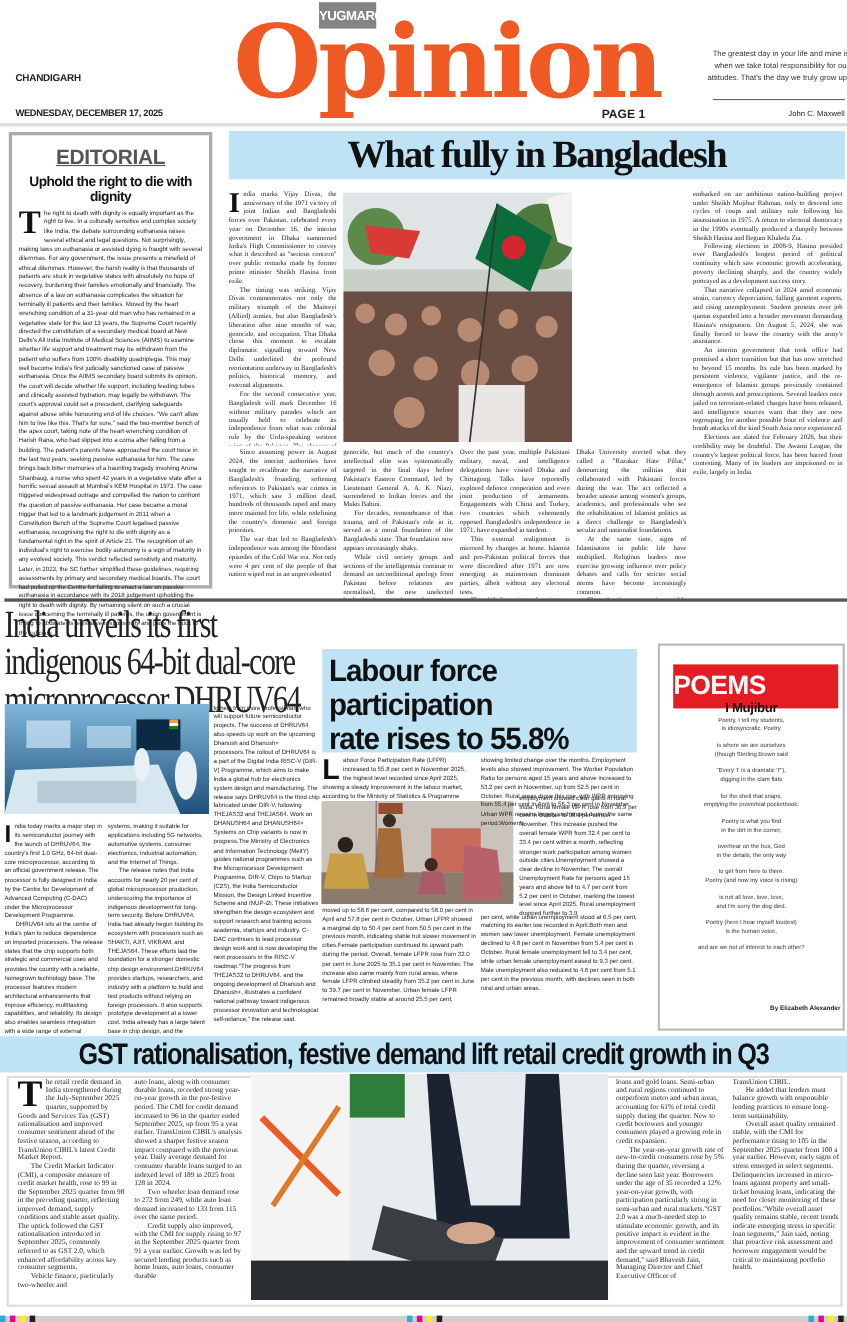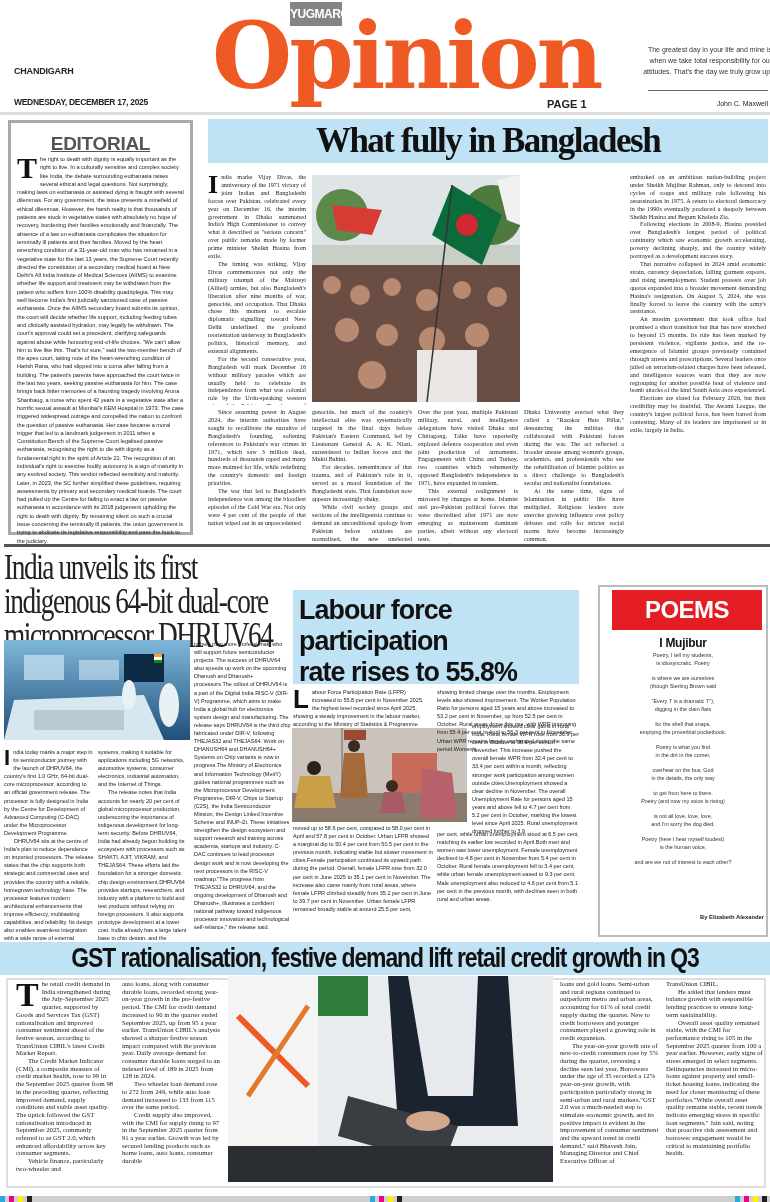--- a/index.html
+++ b/index.html
@@ -37,21 +37,21 @@
 #inimg{left:4px;top:640px;width:186px;height:100px;overflow:hidden}
 .sans{font:5.5px/8.1px "Liberation Sans",sans-serif;color:#222}
 .sans p{text-indent:10px}
 .sans p.first{text-indent:0}
 
 #lbhead{left:293px;top:590px;width:286px;height:94px;background:#bfe3f5;padding:4px 6px}
 #lbhead span{font:bold 28px/31px "Liberation Sans",sans-serif;color:#111;letter-spacing:-1px;display:block;transform:scaleX(.96);transform-origin:left}
 #lbimg{left:292px;top:728px;width:175px;height:94px;overflow:hidden}
 
 #pmbox{left:598px;top:585px;width:170px;height:352px;border:2px solid #bbb}
-#pmhead{left:612px;top:590px;width:150px;height:40px;background:#e31d23;color:#fff;text-align:center;font:bold 24px/40px "Liberation Sans",sans-serif;letter-spacing:-.5px}
+#pmhead{left:612px;top:604px;width:150px;height:40px;background:#e31d23;color:#fff;font:bold 24px/40px "Liberation Sans",sans-serif;letter-spacing:-.5px}
 #pmtitle{left:604px;top:636px;width:158px;text-align:center;font:bold 12px "Liberation Sans",sans-serif;color:#111;letter-spacing:-.3px}
 #pmbody{left:604px;top:651px;width:158px;text-align:center;font:5.4px/8px "Liberation Sans",sans-serif;color:#333}
 #pmbody .st{margin-bottom:7px}
 #pmauth{left:690px;top:914px;width:74px;text-align:right;font:bold 5.8px "Liberation Sans",sans-serif;color:#222}
 
 #gsthead{left:0;top:942px;width:770px;height:33px;background:#bfe3f5;text-align:center}
 #gsthead span{font:bold 27px/33px "Liberation Sans",sans-serif;color:#111;letter-spacing:-1.3px;display:inline-block;transform:scaleX(.85)}
 #gstbox{left:6px;top:978px;width:760px;height:210px;border:2px solid #ddd}
 .gp{font:6.7px/7.7px "Liberation Serif",serif;color:#222}
 .gp p{text-indent:12px}
@@ -69,20 +69,21 @@
 <div id="date" class="abs">WEDNESDAY, DECEMBER 17, 2025</div>
 <div id="brand" class="abs">YUGMARG</div>
 <div id="optitle" class="abs">Opinion</div>
 <div id="pageno" class="abs">PAGE 1</div>
 <div id="quote" class="abs">The greatest day in your life and mine is when we take total responsibility for our attitudes. That's the day we truly grow up.</div>
 <div id="qline" class="abs"></div>
 <div id="qauthor" class="abs" style="top:100px">John C. Maxwell</div>
 
 <div id="edbox" class="abs">
   <div id="edhead">EDITORIAL</div>
+  <div id="edtitle">Uphold the right to die with dignity</div>
   <div id="edbody"><span class="drop">T</span><span>he right to death with dignity is equally important as the right to live. In a culturally sensitive and complex society like India, the debate surrounding euthanasia raises several ethical and legal questions. Not surprisingly, making laws on euthanasia or assisted dying is fraught with several dilemmas. For any government, the issue presents a minefield of ethical dilemmas. However, the harsh reality is that thousands of patients are stuck in vegetative states with absolutely no hope of recovery, burdening their families emotionally and financially. The absence of a law on euthanasia complicates the situation for terminally ill patients and their families. Moved by the heart wrenching condition of a 31-year-old man who has remained in a vegetative state for the last 13 years, the Supreme Court recently directed the constitution of a secondary medical board at New Delhi's All India Institute of Medical Sciences (AIIMS) to examine whether life support and treatment may be withdrawn from the patient who suffers from 100% disability quadriplegia. This may well become India's first judicially sanctioned case of passive euthanasia. Once the AIIMS secondary board submits its opinion, the court will decide whether life support, including feeding tubes and clinically assisted hydration, may legally be withdrawn. The court's approval could set a precedent, clarifying safeguards against abuse while honouring end-of-life choices. "We can't allow him to live like this. That's for sure," said the two-member bench of the apex court, taking note of the heart-wrenching condition of Harish Rana, who had slipped into a coma after falling from a building. The patient's parents have approached the court twice in the last two years, seeking passive euthanasia for him. The case brings back bitter memories of a haunting tragedy involving Aruna Shanbaug, a nurse who spent 42 years in a vegetative state after a horrific sexual assault at Mumbai's KEM Hospital in 1973. The case triggered widespread outrage and compelled the nation to confront the question of passive euthanasia. Her case became a moral trigger that led to a landmark judgement in 2011 when a Constitution Bench of the Supreme Court legalised passive euthanasia, recognising the right to die with dignity as a fundamental right in the spirit of Article 21. The recognition of an individual's right to exercise bodily autonomy is a sign of maturity in any evolved society. This verdict reflected sensitivity and maturity. Later, in 2023, the SC further simplified these guidelines, requiring assessments by primary and secondary medical boards. The court had pulled up the Centre for failing to enact a law on passive euthanasia in accordance with its 2018 judgement upholding the right to death with dignity. By remaining silent on such a crucial issue concerning the terminally ill patients, the union government is trying to abdicate its legislative responsibility and pass the buck to the judiciary.</span></div>
 </div>
 
 <div id="bdhead" class="abs"><span>What fully in Bangladesh</span></div>
 
 <div class="col np" style="left: 208px; top: 173px; width: 98px; height: 232px; overflow: hidden;" id="bdc1">
     <p class="first"><span class="drop" style="font: bold 26px / 22px &quot;Liberation Serif&quot;, serif;">I</span>ndia marks Vijay Divas, the anniversary of the 1971 victory of joint Indian and Bangladeshi forces over Pakistan, celebrated every year on December 16, the interim government in Dhaka summoned India's High Commissioner to convey what it described as "serious concern" over public remarks made by former prime minister Sheikh Hasina from exile.</p>
     <p>The timing was striking. Vijay Divas commemorates not only the military triumph of the Maitreyi (Allied) armies, but also Bangladesh's liberation after nine months of war, genocide, and occupation. That Dhaka chose this moment to escalate diplomatic signalling toward New Delhi underlined the profound reorientation underway in Bangladesh's politics, historical memory, and external alignments.</p>
     <p>For the second consecutive year, Bangladesh will mark December 16 without military parades which are usually held to celebrate its independence from what was colonial rule by the Urdu-speaking western wing of the Pakistan. The absence of official commemoration by this Bengali nation is not an administrative detail but a political statement.</p>
   </div>

